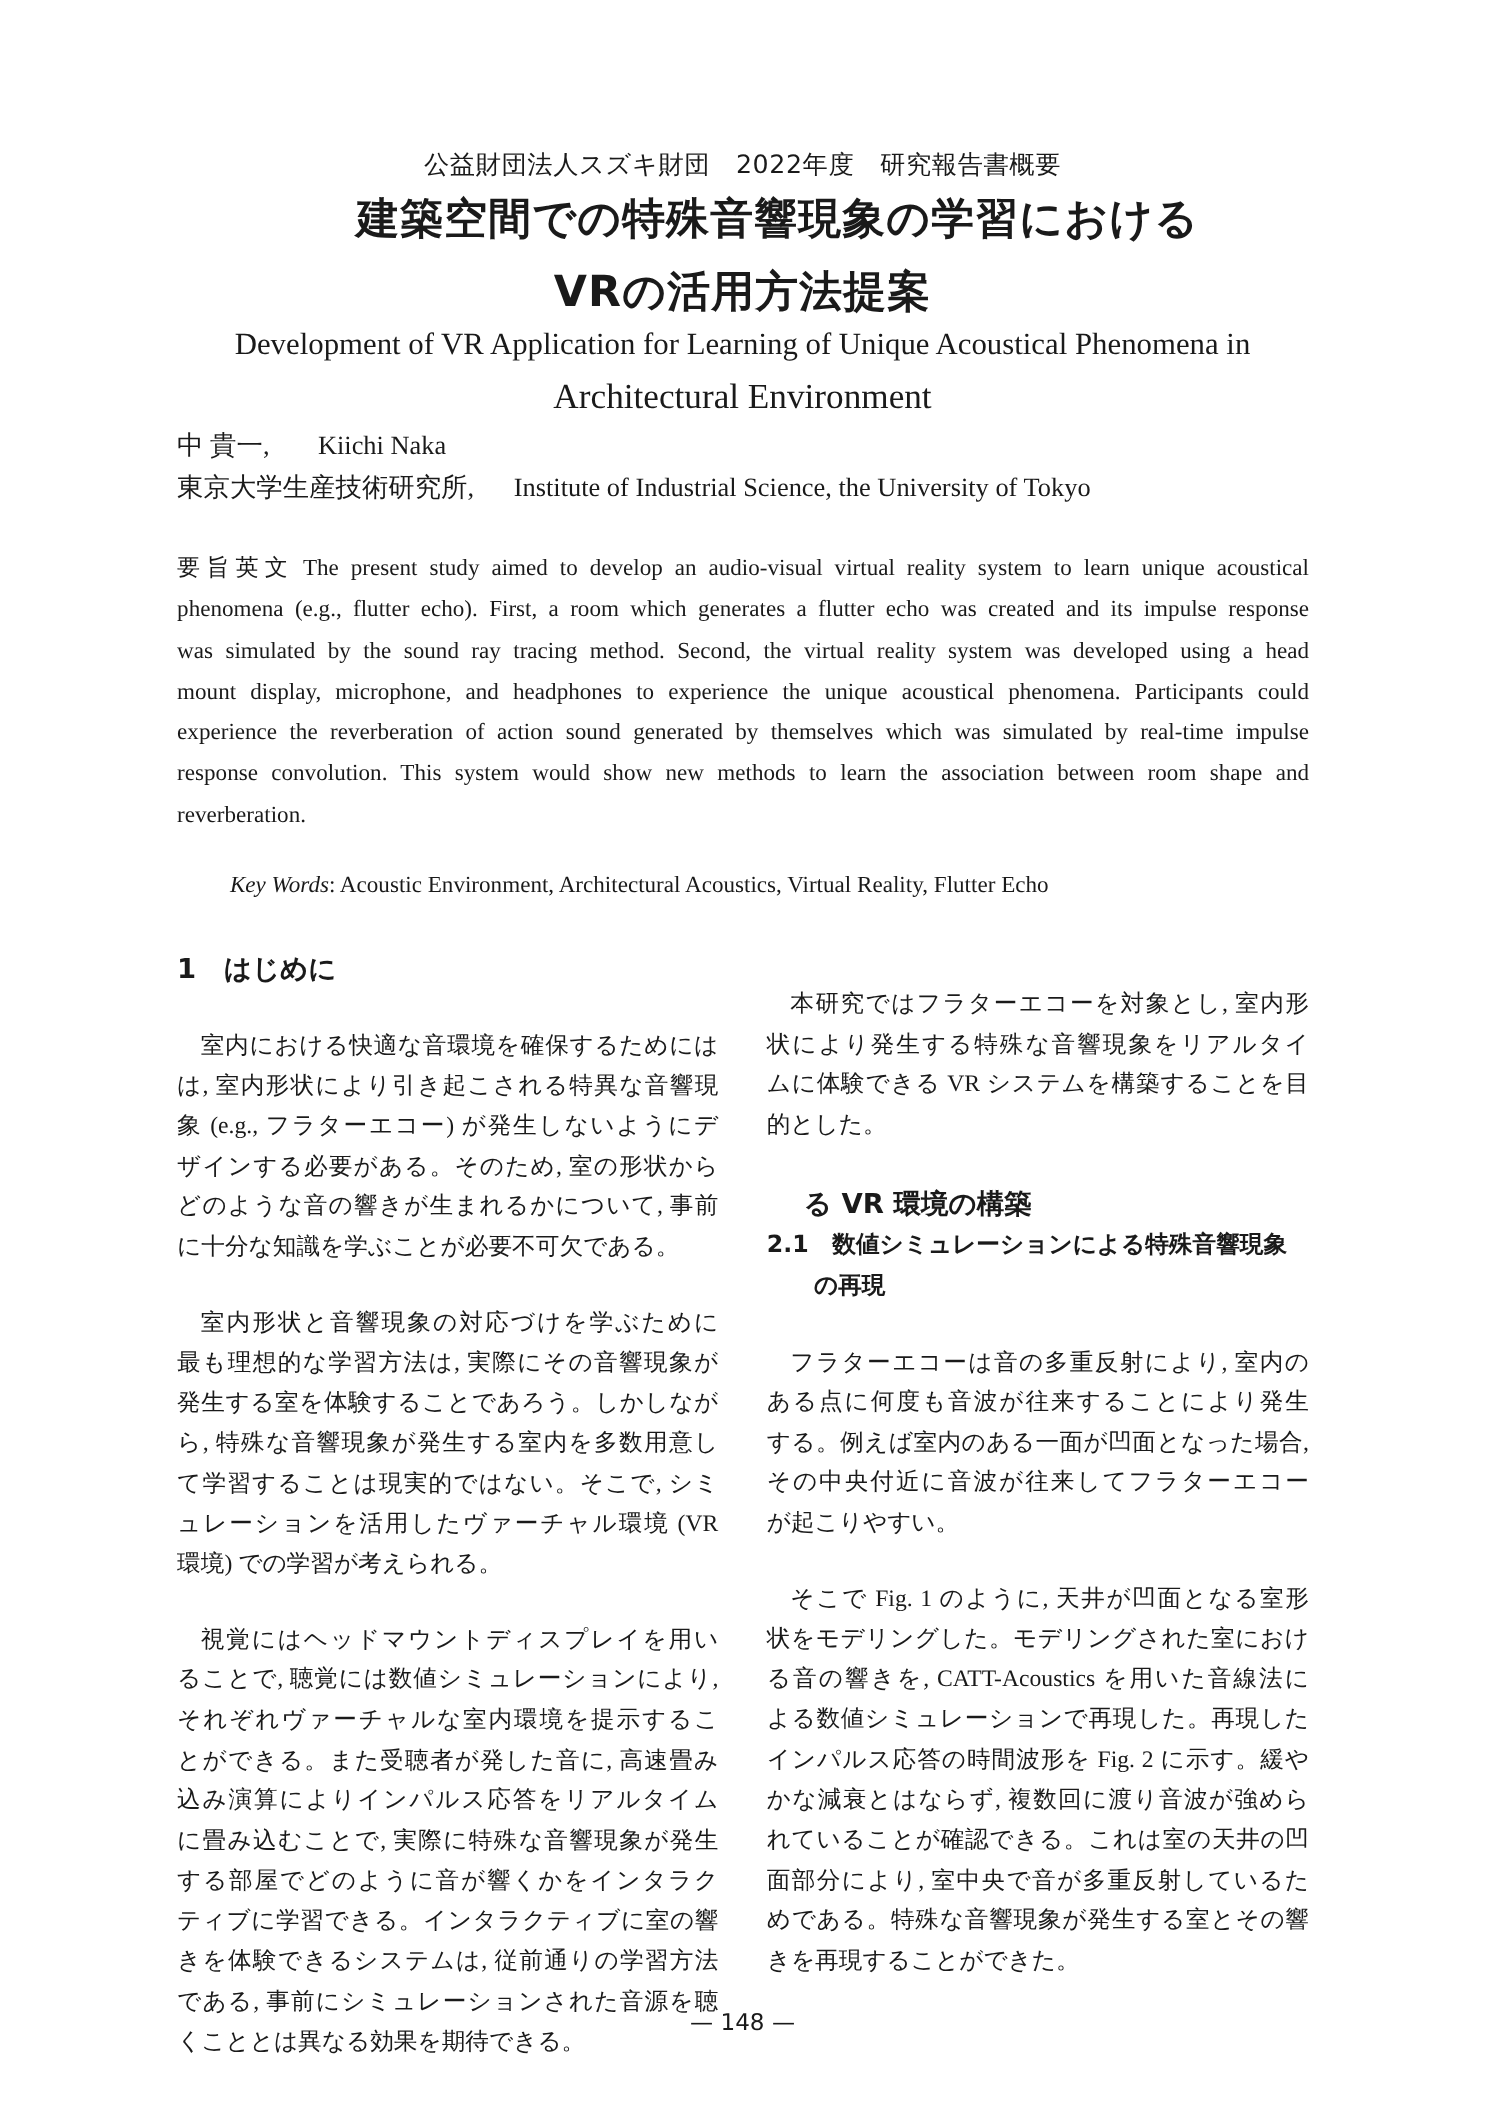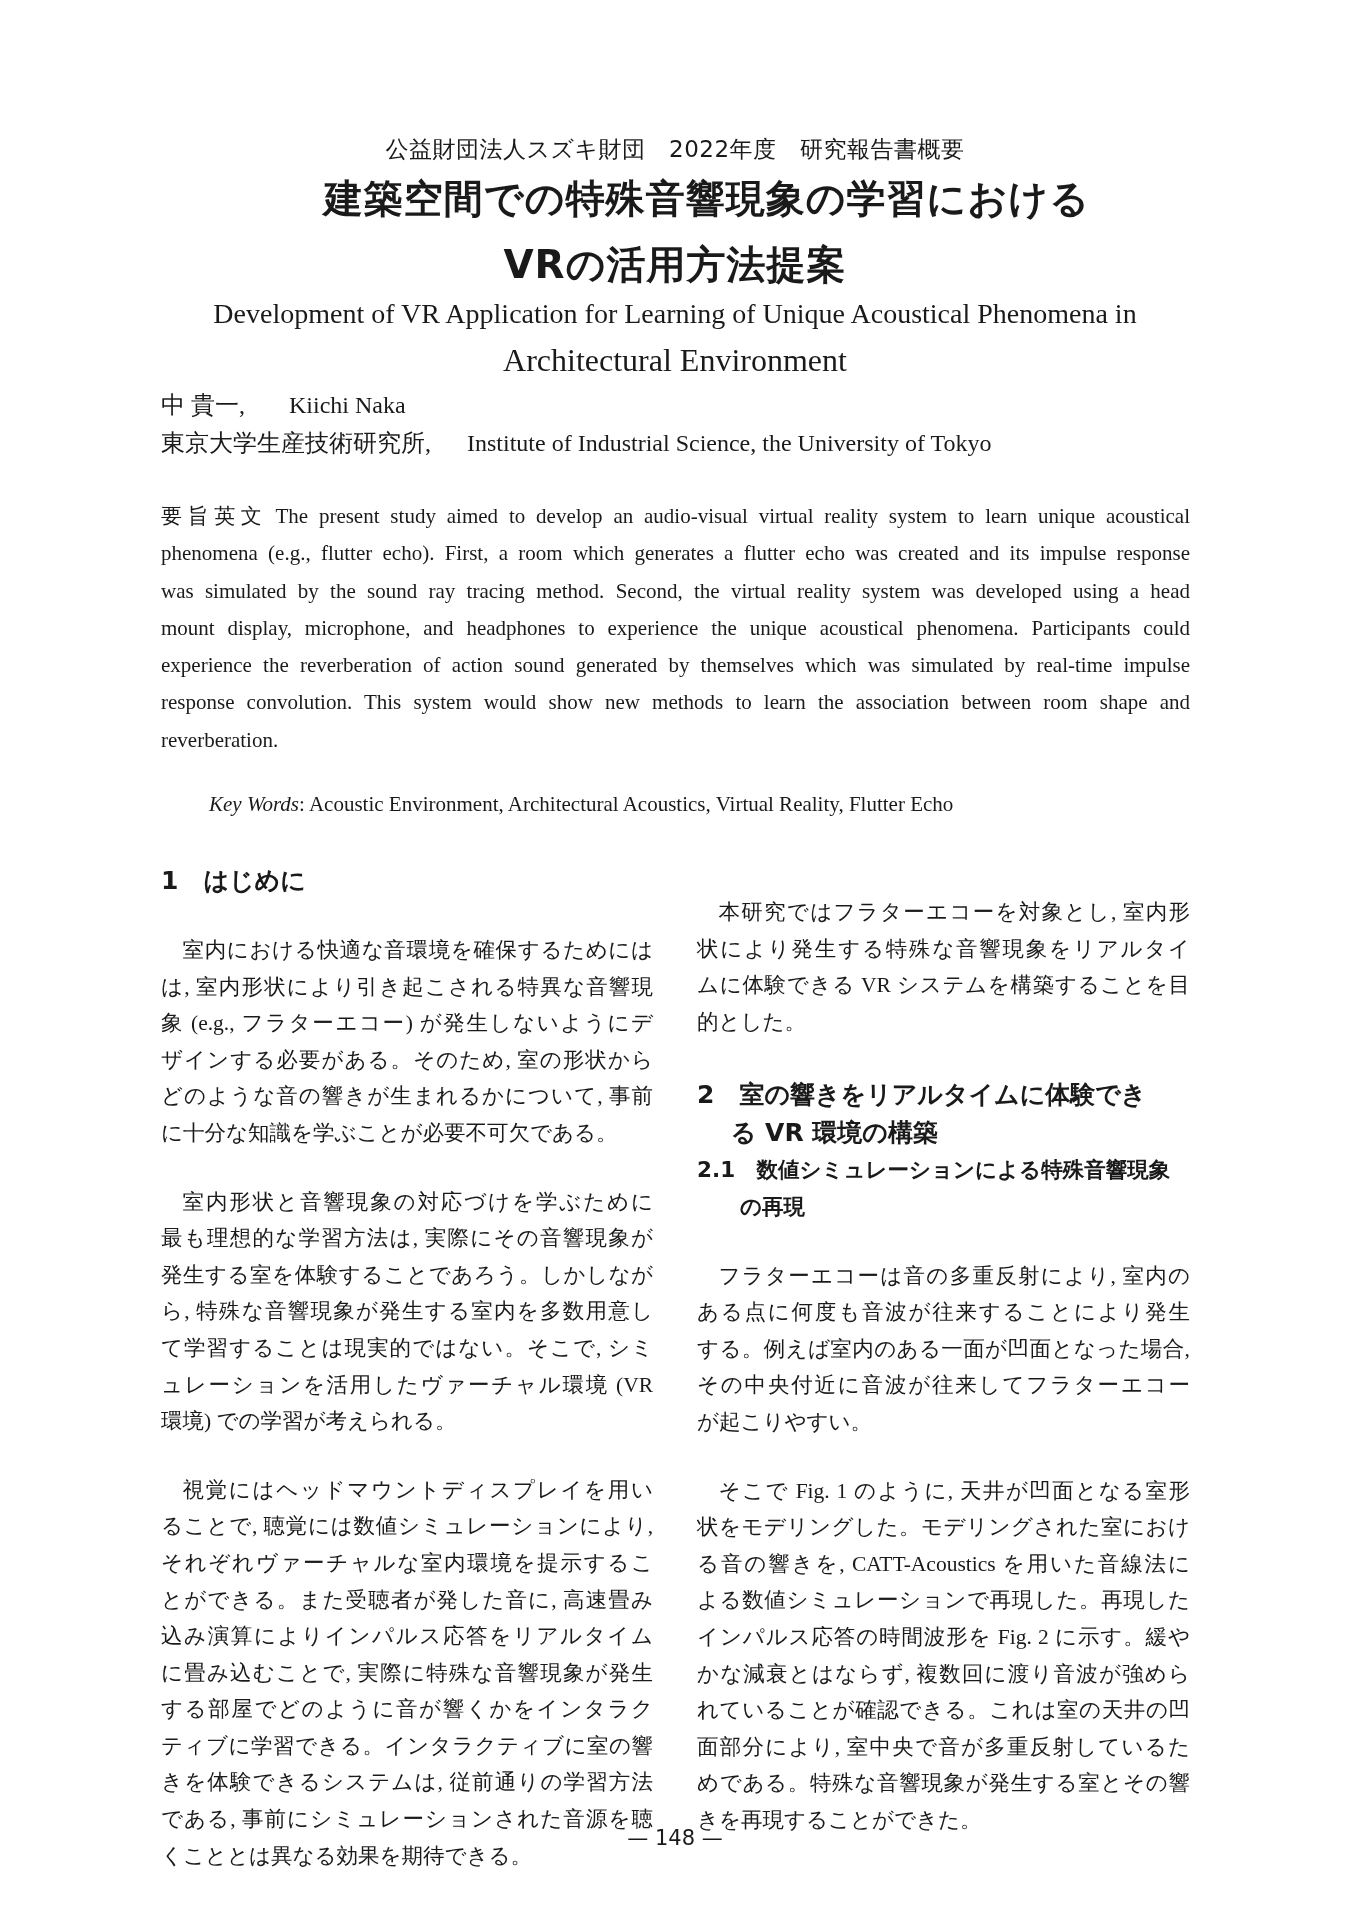--- a/index.html
+++ b/index.html
@@ -99,21 +99,20 @@
   <span class="ln">である, 事前にシミュレーションされた音源を聴</span>
   <span class="ln last">くこととは異なる効果を期待できる。</span>
 </div>
 
 <div class="col serif" id="col-right">
   <span class="ln ind">本研究ではフラターエコーを対象とし, 室内形</span>
   <span class="ln">状により発生する特殊な音響現象をリアルタイ</span>
   <span class="ln">ムに体験できる VR システムを構築することを目</span>
   <span class="ln last">的とした。</span>
   <span class="spacer"></span>
-  <span class="h1">2　室の響きをリアルタイムに体験でき</span>
   <span class="h1 cont">る VR 環境の構築</span>
   <span class="h2">2.1　数値シミュレーションによる特殊音響現象</span>
   <span class="h2 cont">の再現</span>
   <span class="ln ind">フラターエコーは音の多重反射により, 室内の</span>
   <span class="ln">ある点に何度も音波が往来することにより発生</span>
   <span class="ln">する。例えば室内のある一面が凹面となった場合,</span>
   <span class="ln">その中央付近に音波が往来してフラターエコー</span>
   <span class="ln last">が起こりやすい。</span>
   <span class="ln ind">そこで Fig. 1 のように, 天井が凹面となる室形</span>
   <span class="ln">状をモデリングした。モデリングされた室におけ</span>

